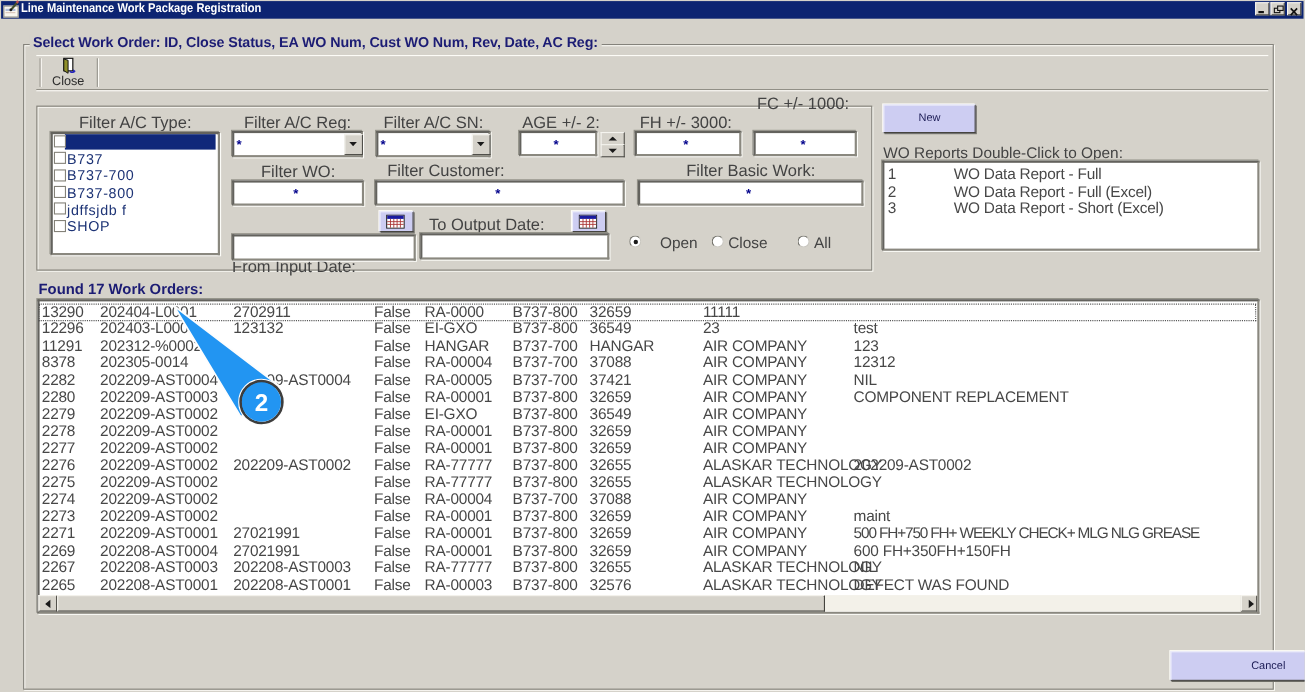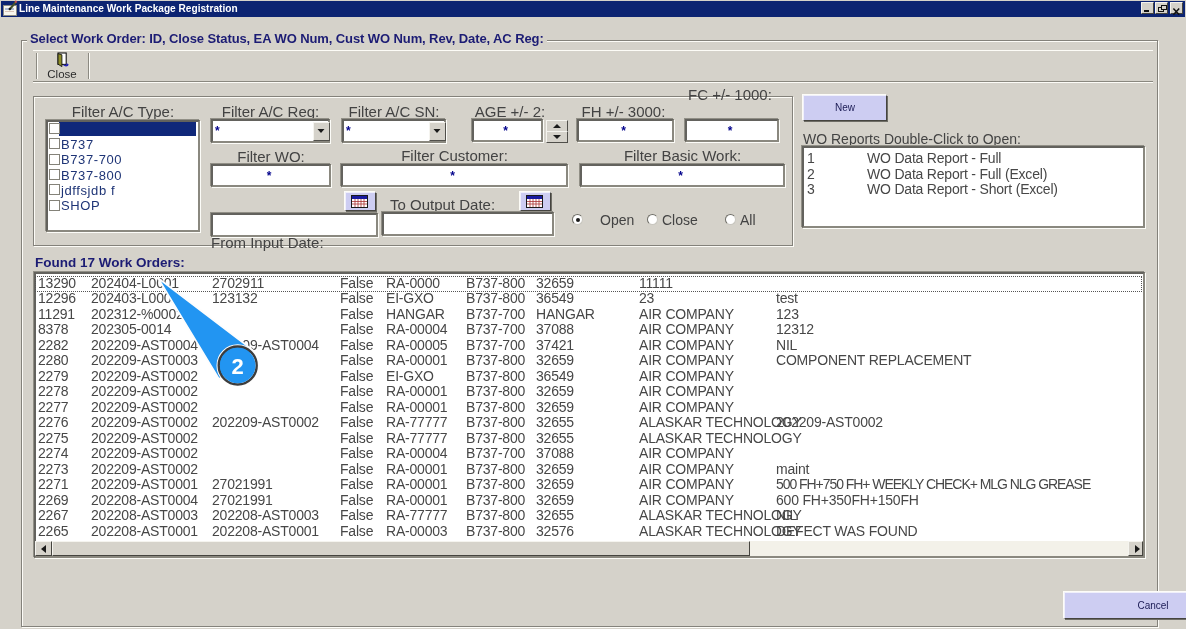--- a/index.html
+++ b/index.html
@@ -124,21 +124,21 @@
 <div class="lbl" style="left:577px;top:103px;width:93px;text-align:center;">FH +/- 3000:</div>
 <div class="sunken" style="left:577px;top:119px;width:93px;height:19px;"></div>
 <div class="star" style="left:577px;top:124px;width:93px;">*</div>
 <div class="lbl" style="left:685px;top:86px;width:90px;text-align:center;">FC +/- 1000:</div>
 <div class="sunken" style="left:685px;top:119px;width:90px;height:19px;"></div>
 <div class="star" style="left:685px;top:124px;width:90px;">*</div>
 
 <div class="lbl" style="left:211px;top:148px;width:120px;text-align:center;">Filter WO:</div>
 <div class="sunken" style="left:211px;top:164px;width:116px;height:19px;"></div>
 <div class="star" style="left:211px;top:169px;width:116px;">*</div>
-<div class="lbl" style="left:341px;top:147px;width:227px;text-align:center;">Filter Customer:</div>
+<div class="lbl" style="left:352px;top:147px;width:227px;">Filter Customer:</div>
 <div class="sunken" style="left:341px;top:164px;width:223px;height:19px;"></div>
 <div class="star" style="left:341px;top:169px;width:223px;">*</div>
 <div class="lbl" style="left:580px;top:147px;width:205px;text-align:center;">Filter Basic Work:</div>
 <div class="sunken" style="left:580px;top:164px;width:201px;height:19px;"></div>
 <div class="star" style="left:580px;top:169px;width:201px;">*</div>
 
 <div class="lbl" style="left:211px;top:196px;width:130px;text-align:left;margin-top:38px;">From Input Date:</div>
 <div class="btn3d" style="left:345px;top:192px;width:29px;height:17px;"></div>
 <svg class="abs" style="left:351px;top:195px;" width="17" height="13" viewBox="0 0 17 13">
   <rect x="0.5" y="0.5" width="16" height="12" fill="#fff" stroke="#1a1a1a"></rect>

